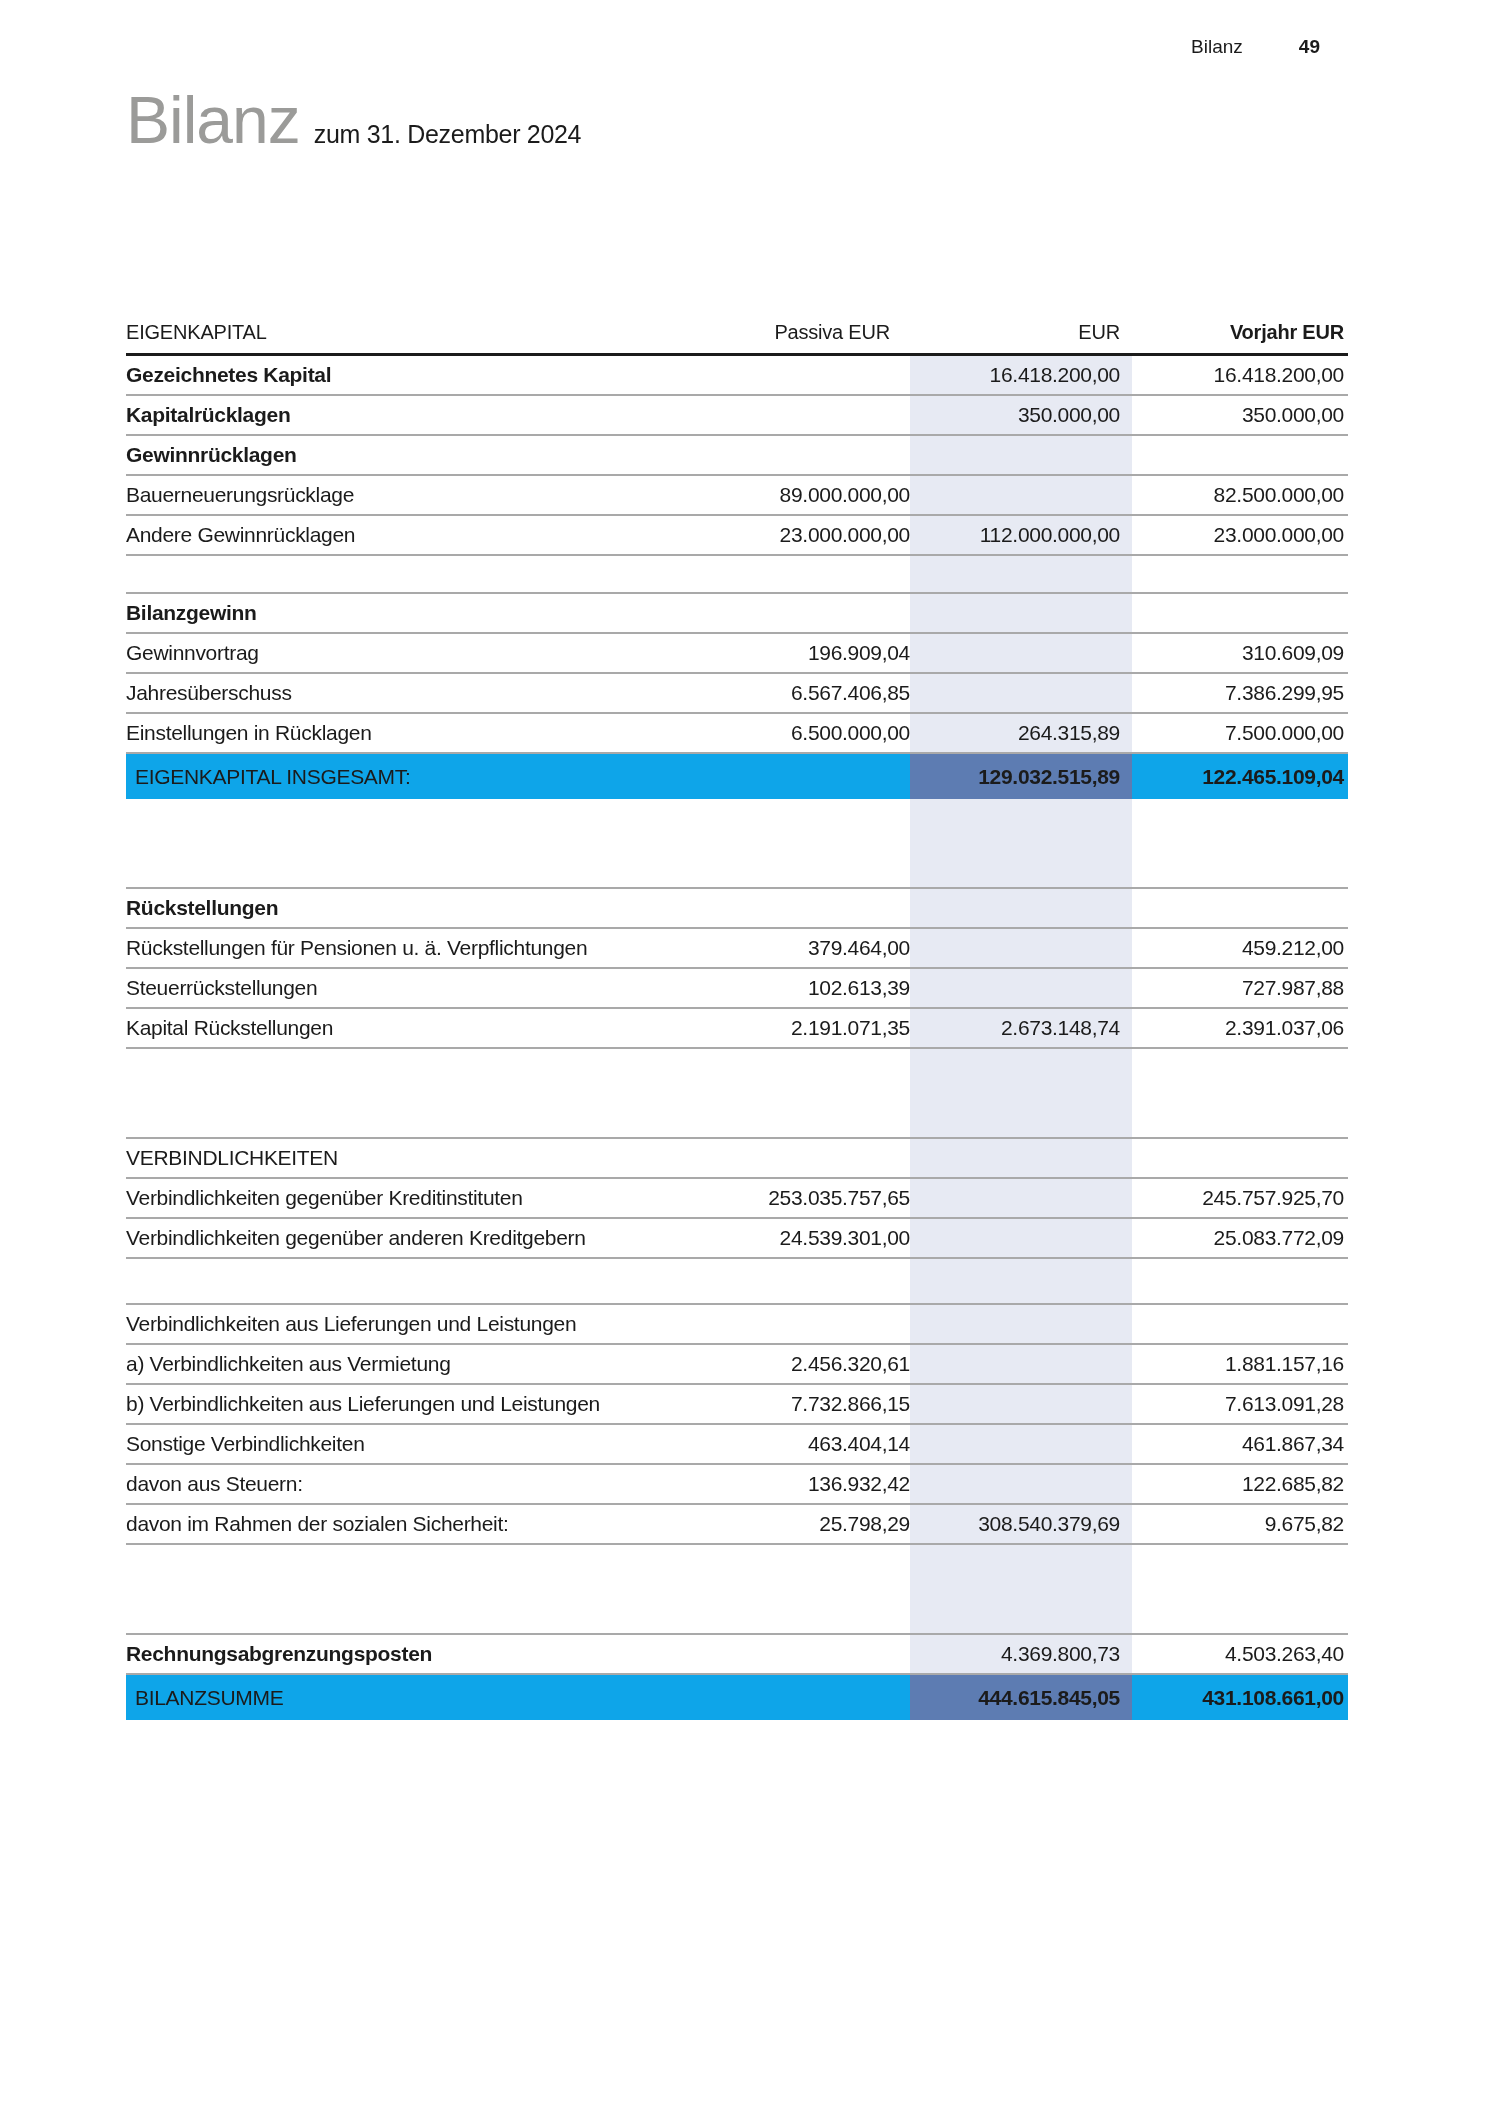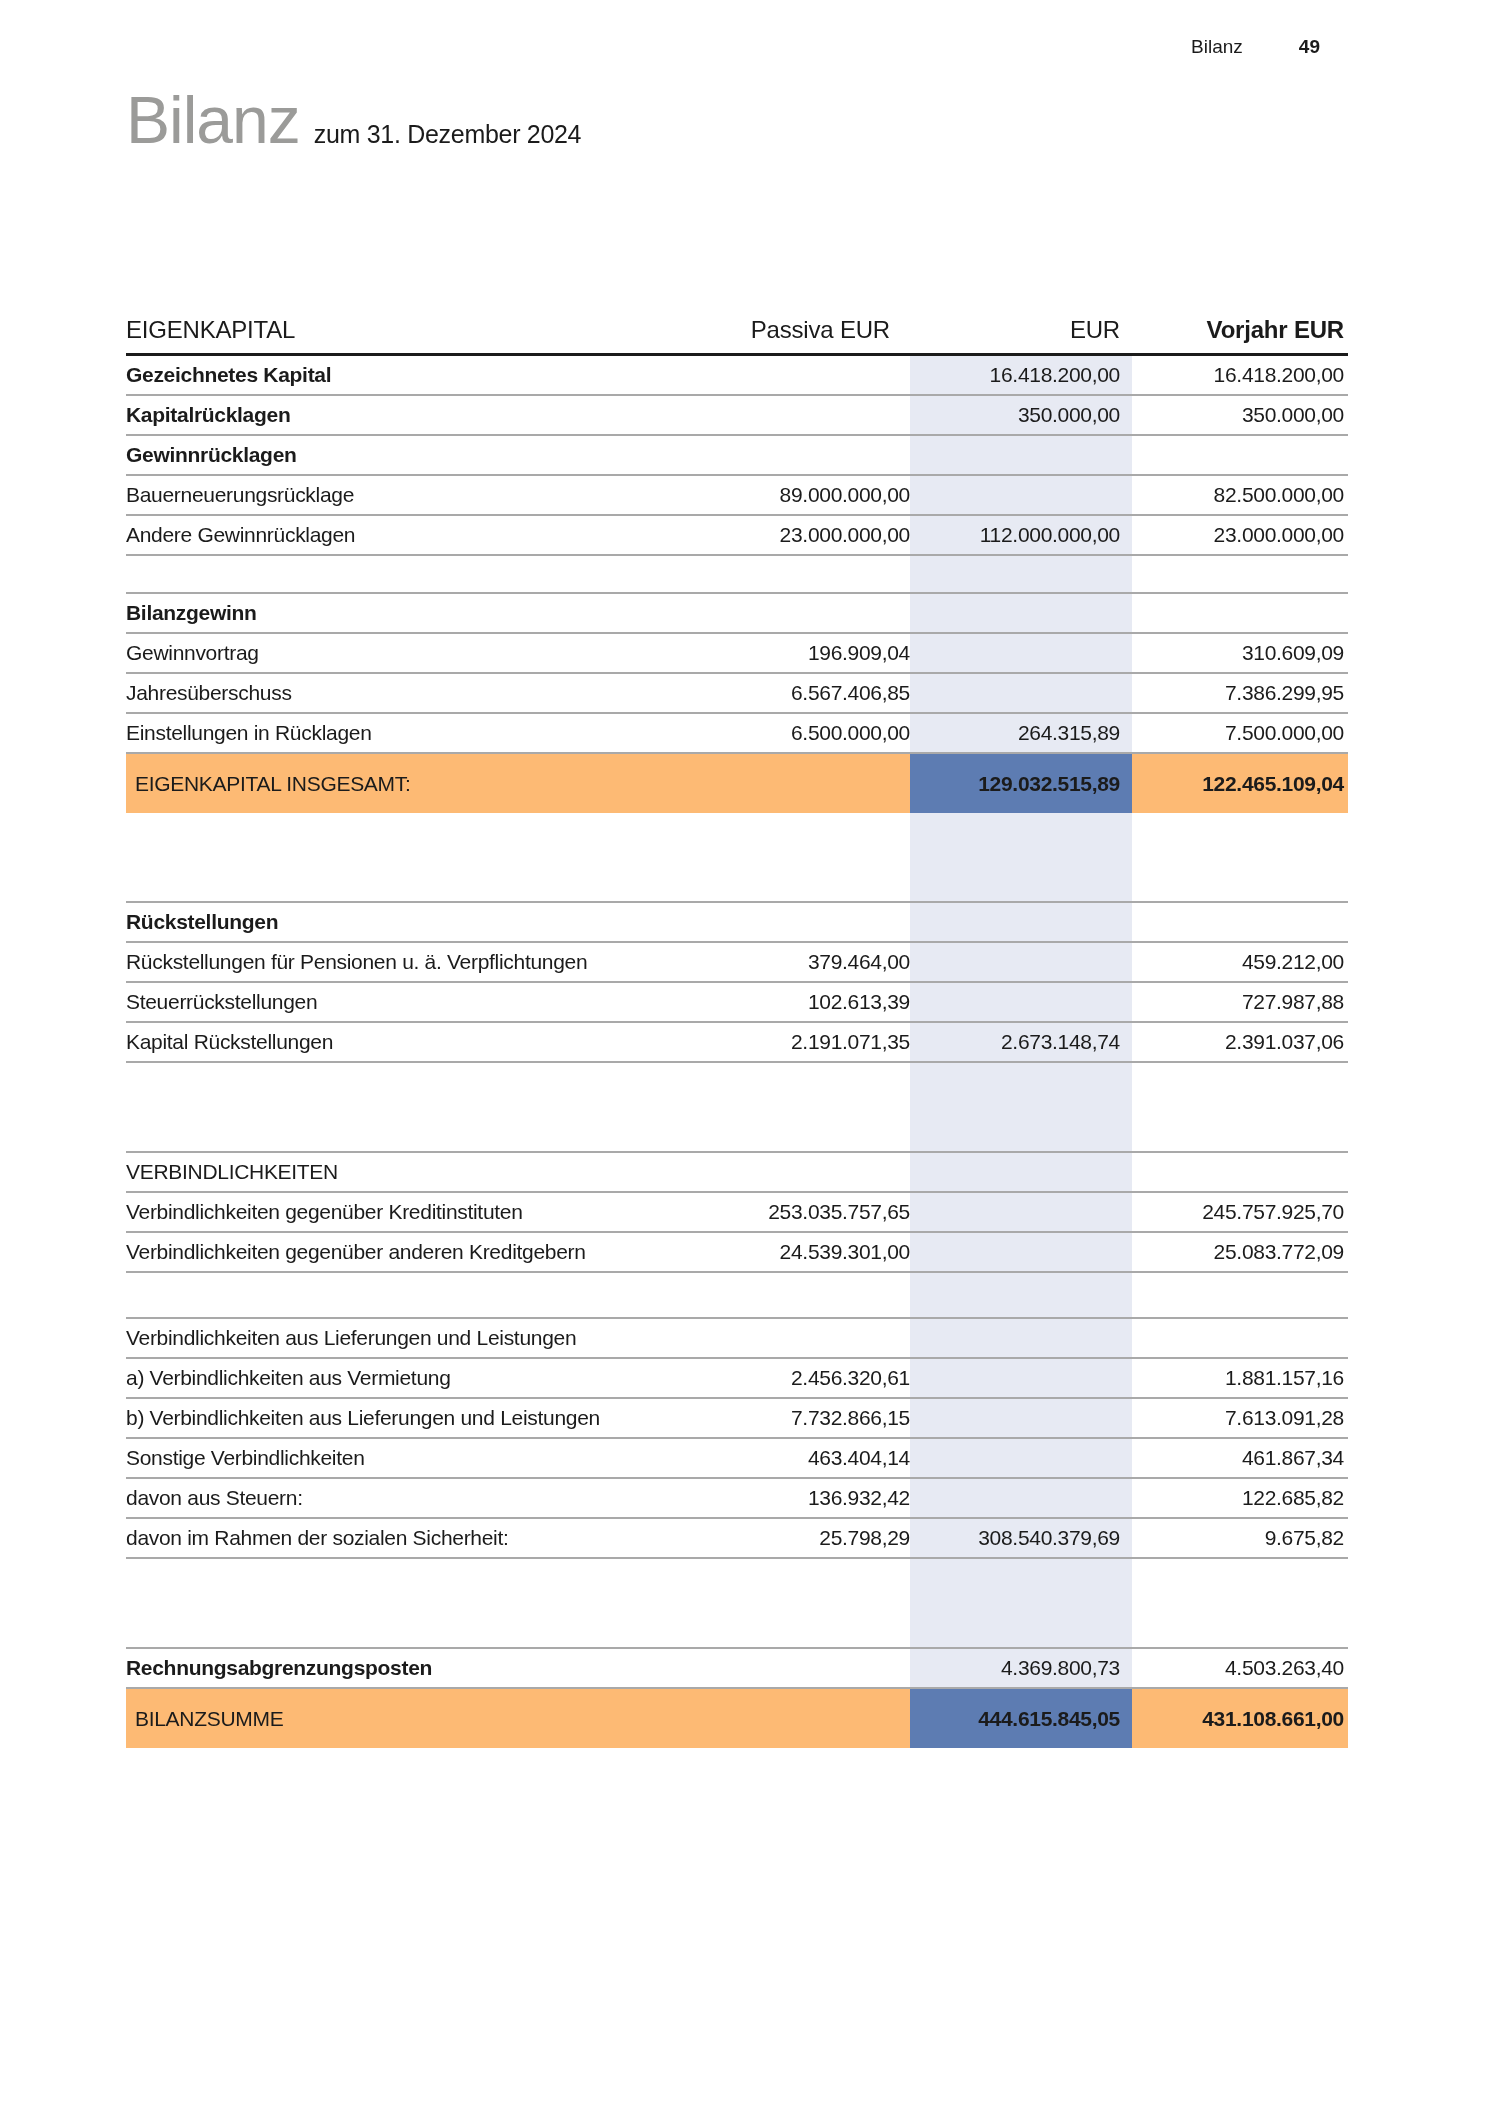--- a/index.html
+++ b/index.html
@@ -28,42 +28,42 @@
 
   .table {
     position:absolute; left:126px; top:308px; width:1222px;
   }
   .grid-cols {
     display:grid; grid-template-columns:480px 304px 222px 216px;
   }
   .thead {
     height:48px; align-items:end; border-bottom:3px solid #1b1b1b; padding-bottom:9px;
   }
-  .th { font-size:24px; letter-spacing:-0.2px; }
+  .th { font-size:20px; letter-spacing:-0.2px; }
   .th.label {}
   .th.num { text-align:right; }
   .th.passiva { padding-right:20px; }
   .th.eur { padding-right:12px; }
   .th.vorjahr { padding-right:4px;font-weight:bold; }
 
   .row {
     height:40px; align-items:stretch; border-bottom:2px solid #a9a9a9;
   }
   .c {
     display:flex; align-items:center; font-size:21px; letter-spacing:-0.3px; height:100%;
   }
   .c.label { padding-right:4px; white-space:nowrap; }
   .c.num { justify-content:flex-end; }
   .c.passiva { }
   .c.eur { padding-right:12px; background:#e7eaf3; }
   .c.vorjahr { padding-right:4px; }
 
   .row.bold .c.label { font-weight:bold; }
 
-  .row.total { background:#fdba74; border-bottom:none; height:59px; }
+  .row.total { background:#0ea5e9; border-bottom:none; height:45px; }
   .row.total .c.label { padding-left:9px; }
   .row.total .c.eur { background:#5d7cb2; font-weight:bold; }
   .row.total .c.vorjahr { font-weight:bold; }
 
   .row.spacer { border-bottom:none; }
   .row.spacer.line { border-bottom:2px solid #a9a9a9; }
   .row.sp-small { height:38px; }
   .row.sp-row { height:46px; }
   .row.sp-large { height:90px; }
 </style>

